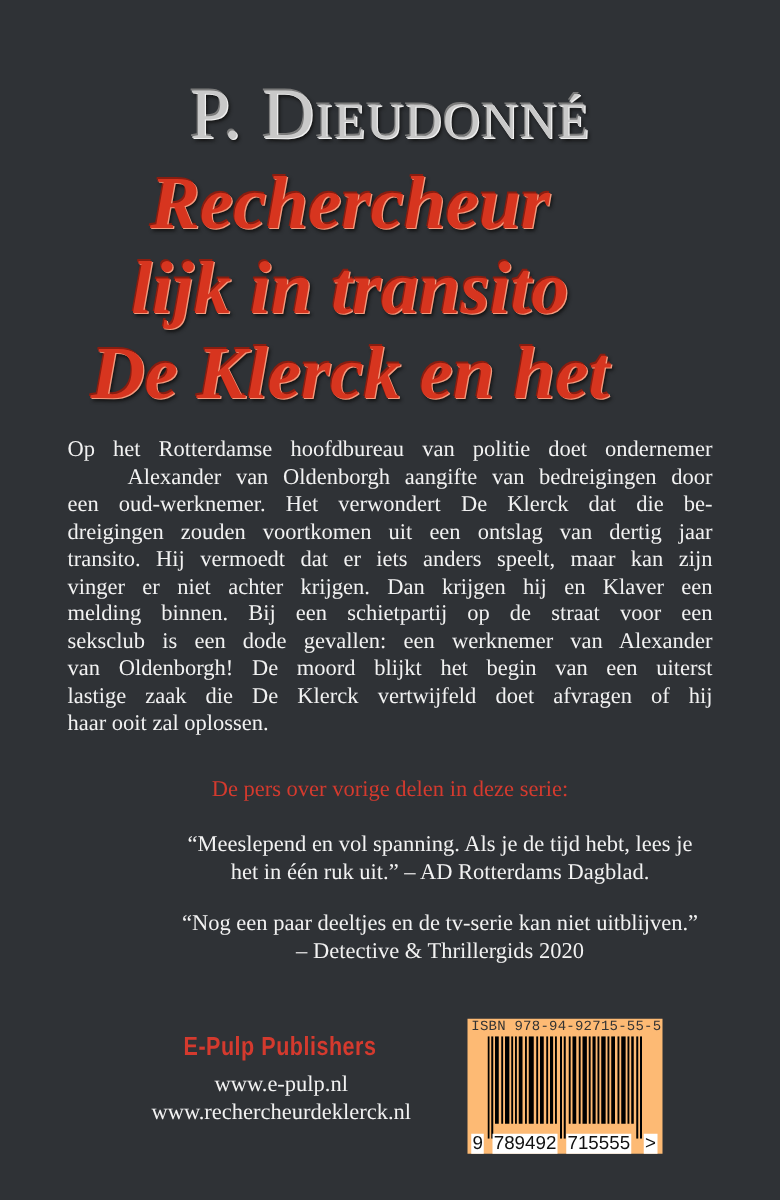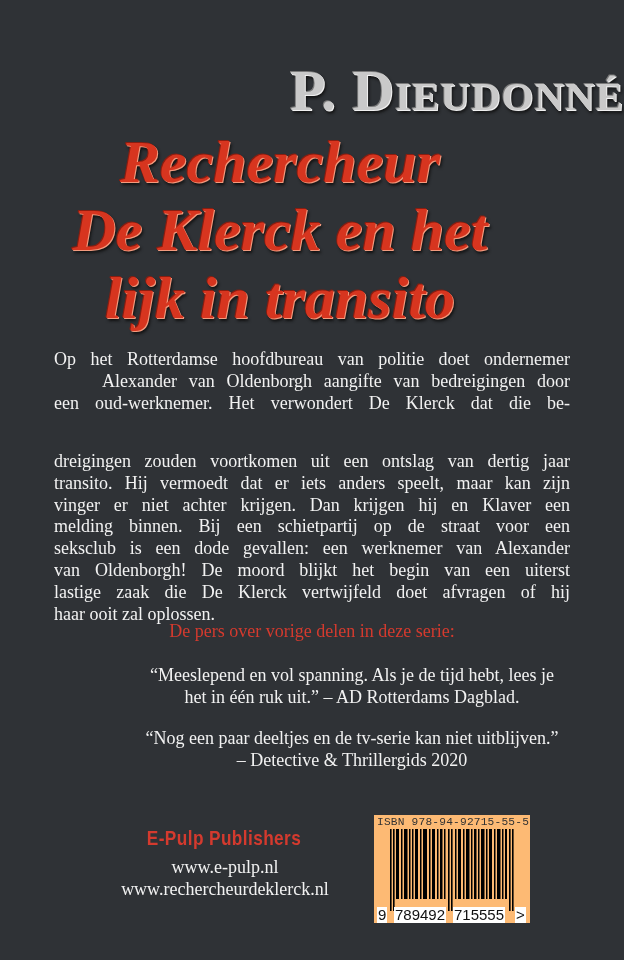--- a/index.html
+++ b/index.html
@@ -4,23 +4,23 @@
 <style>
   html, body { margin: 0; padding: 0; }
   body {
     width: 624px; height: 960px; overflow: hidden;
     background: #2f3236;
     position: relative;
     font-family: "Liberation Serif", "DejaVu Serif", serif;
   }
   .author {
     position: absolute; top: 62px; left: 0; width: 624px;
-    text-align: right;
+    text-align: center;
     font-family: "Liberation Serif", serif;
-    font-weight: bold;
+    font-weight: normal;
     font-size: 58px;
     letter-spacing: 1px;
     color: #c9c9c9;
     text-shadow: 1px 1px 0 #f0f0f0, -1px -1px 0 #7a7a7a, 2px 3px 3px #111;
     font-variant: small-caps;
     line-height: 1;
   }
   .title {
     position: absolute; top: 128px; left: 0; width: 560px;
     text-align: center;
@@ -82,29 +82,29 @@
 </style>
 </head>
 <body>
 
 <div>
 
   <div class="author">P. Dieudonné</div>
 
   <div class="title">
     <div>Rechercheur</div>
+    <div>lijk in transito</div>
     <div>De Klerck en het</div>
-    <div>lijk in transito</div>
   </div>
 
   <div class="blurb" style="width:516px;">
     <div style="text-align-last:justify;">Op het Rotterdamse hoofdbureau van politie doet ondernemer</div>
     <div style="text-align-last:justify;margin-left:48px;">Alexander van Oldenborgh aangifte van bedreigingen door</div>
     <div style="text-align-last:justify;">een oud-werknemer. Het verwondert De Klerck dat die be-</div>
-    <div style="text-align-last:justify;margin-top:36px;">dreigingen zouden voortkomen uit een ontslag van dertig jaar</div>
+    <div style="text-align-last:justify;">dreigingen zouden voortkomen uit een ontslag van dertig jaar</div>
     <div style="text-align-last:justify;">transito. Hij vermoedt dat er iets anders speelt, maar kan zijn</div>
     <div style="text-align-last:justify;">vinger er niet achter krijgen. Dan krijgen hij en Klaver een</div>
     <div style="text-align-last:justify;">melding binnen. Bij een schietpartij op de straat voor een</div>
     <div style="text-align-last:justify;">seksclub is een dode gevallen: een werknemer van Alexander</div>
     <div style="text-align-last:justify;">van Oldenborgh! De moord blijkt het begin van een uiterst</div>
     <div style="text-align-last:justify;">lastige zaak die De Klerck vertwijfeld doet afvragen of hij</div>
     <div>haar ooit zal oplossen.</div>
   </div>
 
   <div class="press-heading">De pers over vorige delen in deze serie:</div>

